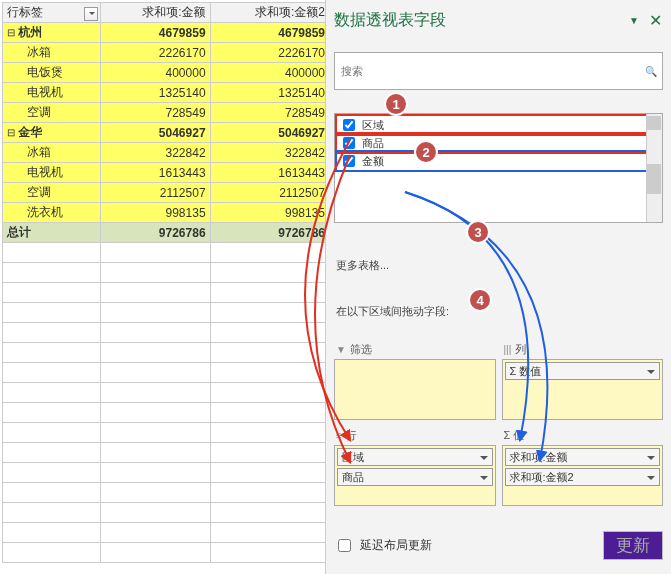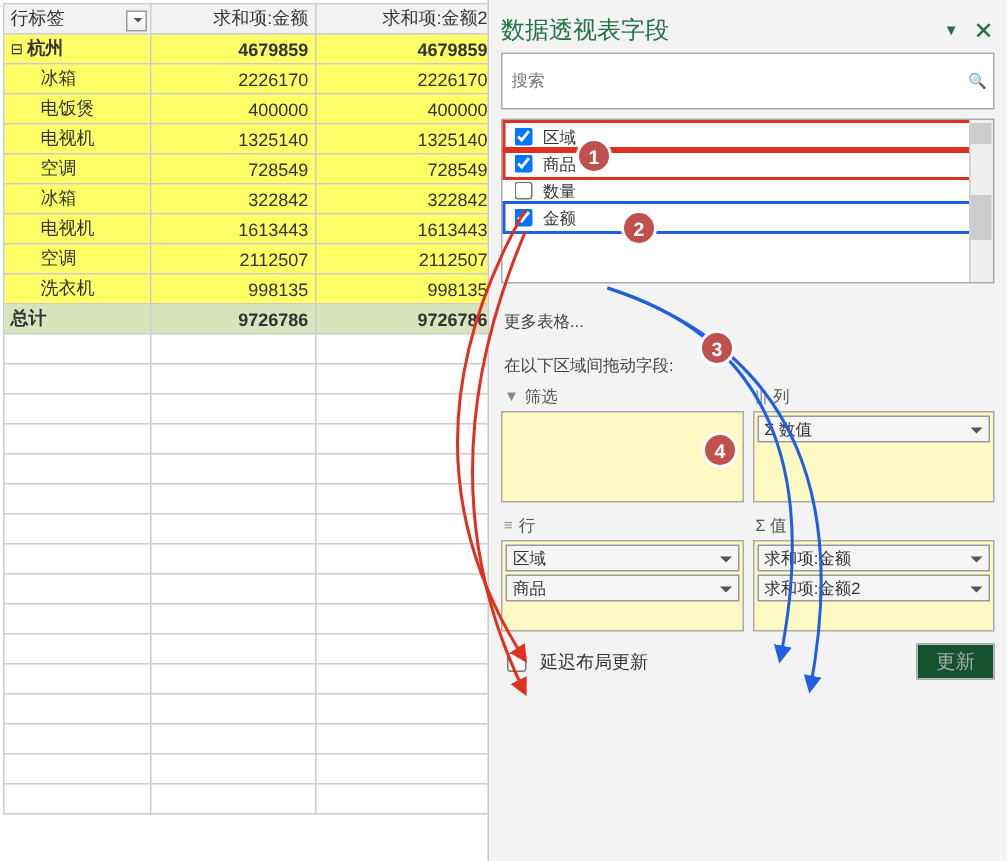--- a/index.html
+++ b/index.html
@@ -1,18 +1,18 @@
 <!DOCTYPE html>
 <html><head>
 <meta charset="utf-8">
 <style>
   * { box-sizing: border-box; font-family: "Microsoft YaHei", Arial, sans-serif; }
   body { margin: 0; width: 671px; height: 574px; background: #fff; display: flex; font-size: 12px; color: #333; }
   .left { width: 325px; }
-  .right { flex: 1; background: #f3f3f3; border-left: 1px solid #ccc; display: flex; flex-direction: column; padding: 6px 8px; }
+  .right { flex: 1; background: #f3f3f3; border-left: 1px solid #ccc; display: flex; flex-direction: column; padding: 6px 8px; gap: 17px; }
   table { border-collapse: collapse; width: 328px; margin: 2px; }
   th, td { border: 1px solid #ccc; height: 20px; padding: 0 4px; font-size: 12px; text-align: right; }
   .hdr td { background: #f2f2f2; }
   .hdr .lbl { text-align: left; position: relative; }
   .hdr .lbl::after { content: ""; position: absolute; right: 2px; top: 4px; width: 12px; height: 12px; border: 1px solid #999; background: linear-gradient(#fff,#eee); }
   .hdr .lbl::before { content: ""; position: absolute; right: 5px; top: 9px; border: 3px solid transparent; border-top-color: #555; z-index: 1; }
   .yel td { background: #ffff66; }
   .grp td { font-weight: bold; }
   .grp .name::before { content: "⊟ "; font-weight: normal; font-size: 10px; }
   .name { text-align: left; }
@@ -37,21 +37,21 @@
   .more { font-size: 11px; color: #444; padding: 6px 2px; margin-top: 12px; }
   .dragtitle { font-size: 11px; color: #444; padding: 8px 2px 4px; }
   .zones { display: grid; grid-template-columns: 1fr 1fr; grid-template-rows: 80px 80px; gap: 6px; }
   .zone { display: flex; flex-direction: column; }
   .zone .zh { font-size: 11px; color: #555; padding: 2px; display: flex; align-items: center; gap: 4px; }
   .zone .zb { flex: 1; background: #fef9c3; border: 1px solid #aaa; padding: 2px; overflow: hidden; }
   .zitem { background: #f5f5f5; border: 1px solid #999; height: 18px; font-size: 11px; display: flex; align-items: center; padding: 0 4px; margin-bottom: 2px; position: relative; }
   .zitem::after { content: ""; position: absolute; right: 4px; border: 4px solid transparent; border-top-color: #555; top: 7px; }
   .footer { display: flex; align-items: center; padding-top: 8px; gap: 6px; }
   .footer .sp { flex: 1; }
-  .updatebtn { border: 1px solid #bbb; background: #14532d; color: #aaa; padding: 2px 12px; font-size: 13px; }
+  .updatebtn { border: 1px solid #bbb; background: #4c1d95; color: #aaa; padding: 2px 12px; font-size: 17px; }
   .badge { position: absolute; width: 24px; height: 24px; border-radius: 50%; background: #c0504d; color: #fff; font-weight: bold; display: flex; align-items: center; justify-content: center; font-size: 13px; border: 2px solid #fff; z-index: 10; }
   svg.overlay { position: absolute; left: 0; top: 0; pointer-events: none; z-index: 5; }
   .ico { font-size: 10px; color: #888; }
 </style>
 </head>
 <body>
 
 <div class="left">
   <table>
     <tbody>
@@ -78,20 +78,25 @@
     <tr class="yel sub">
           <td class="name">电视机</td>
           <td>1325140</td>
           <td>1325140</td>
         </tr>
     <tr class="yel sub">
           <td class="name">空调</td>
           <td>728549</td>
           <td>728549</td>
         </tr>
+    <tr class="yel grp">
+          <td class="name">金华</td>
+          <td>5046927</td>
+          <td>5046927</td>
+        </tr>
     <tr class="yel sub">
           <td class="name">冰箱</td>
           <td>322842</td>
           <td>322842</td>
         </tr>
     <tr class="yel sub">
           <td class="name">电视机</td>
           <td>1613443</td>
           <td>1613443</td>
         </tr>
@@ -206,24 +211,20 @@
     <span class="ico">🔍</span>
   </div>
   <div class="fieldlist">
     <div class="item redbox">
         <input type="checkbox" checked="" style="">
         <span>区域</span>
       </div>
     <div class="item redbox">
         <input type="checkbox" checked="" style="">
         <span>商品</span>
-      </div>
-    <div class="item">
-        <input type="checkbox" style="">
-        <span>数量</span>
       </div>
     <div class="item bluebox">
         <input type="checkbox" checked="" style="">
         <span>金额</span>
       </div>
     <div class="scrollbar">
       <div class="thumb" style="top:2px;height:14px;"></div>
       <div class="thumb" style="top:50px;height:30px;"></div>
     </div>
   </div>

